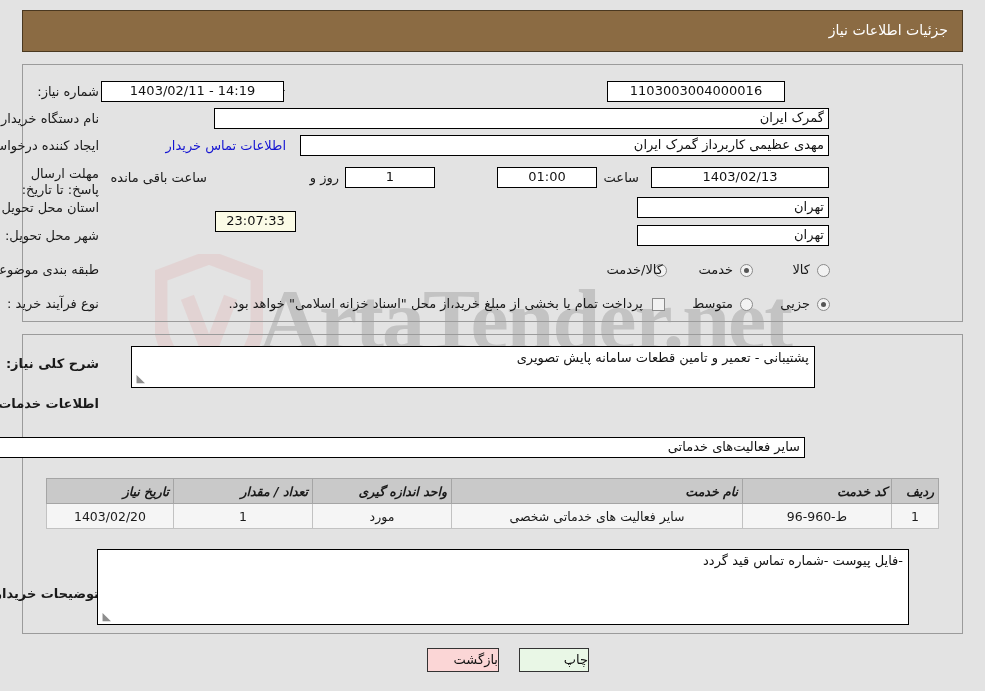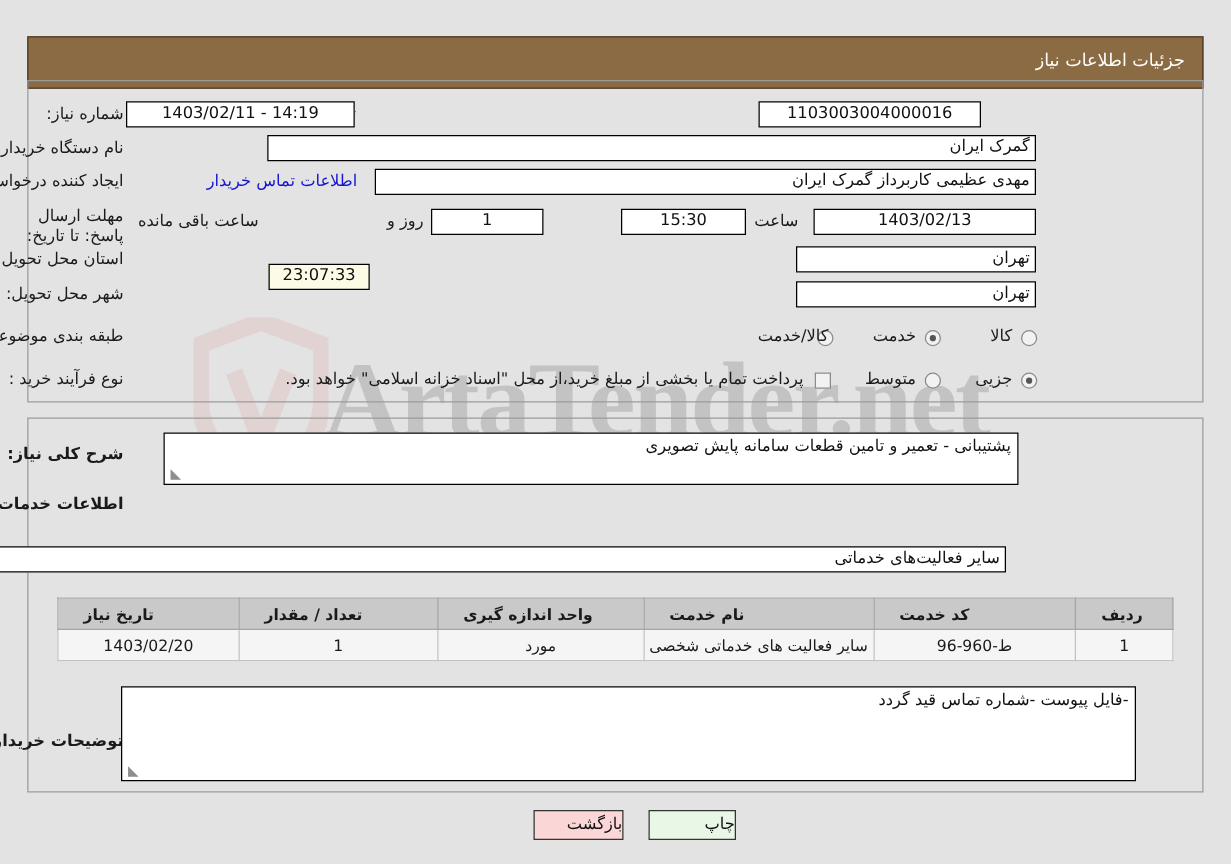--- a/index.html
+++ b/index.html
@@ -56,21 +56,20 @@
   .header-bar {
     position: absolute;
     left: 22px;
     top: 10px;
     width: 941px;
     height: 42px;
     background: #8b6b43;
     border: 1px solid #4a3820;
     box-sizing: border-box;
     z-index: 3;
-    margin-top: 19px;
   }
   .header-title {
     position: absolute;
     right: 14px;
     top: 11px;
     color: #ffffff;
     font-size: 14px;
     white-space: nowrap;
   }
 
@@ -186,23 +185,24 @@
     z-index: 4;
     background: #ffffff;
     font-size: 12.5px;
   }
   .tbl th {
     background: #c9c9c9;
     border: 1px solid #a5a5a5;
     color: #1a1a1a;
     font-weight: bold;
     height: 24px;
-    padding: 0 20px;
-    text-align: left;
-    white-space: nowrap;
+    padding: 0 4px;
+    text-align: right;
+    white-space: nowrap;
+    font-style: italic;
   }
   .tbl td {
     background: #f5f5f5;
     border: 1px solid #c2c2c2;
     height: 24px;
     padding: 0 4px;
     text-align: center;
     color: #1a1a1a;
     white-space: nowrap;
   }
@@ -254,21 +254,21 @@
   <div class="lbl" style="right:886px; top:111px;">نام دستگاه خریدار:</div>
   <div class="box" style="right:156px; top:108px; width:615px; height:21px;">گمرک ایران</div>
 
   <div class="lbl" style="right:886px; top:138px;">ایجاد کننده درخواست:</div>
   <div class="box" style="right:156px; top:135px; width:529px; height:21px;">مهدی عظیمی کاربرداز گمرک ایران</div>
   <div class="link" style="right:699px; top:138px;">اطلاعات تماس خریدار</div>
 
   <div class="lbl" style="right:886px; top:166px; width:88px; line-height:16px; white-space:normal;">مهلت ارسال پاسخ: تا تاریخ:</div>
   <div class="box center" style="right:156px; top:167px; width:178px; height:21px;">1403/02/13</div>
   <div class="lbl" style="right:346px; top:170px;">ساعت</div>
-  <div class="box center" style="right:388px; top:167px; width:100px; height:21px;">15:30</div>
+  <div class="box center" style="right:388px; top:167px; width:100px; height:21px;">01:00</div>
   <div class="box center" style="right:550px; top:167px; width:90px; height:21px;">1</div>
   <div class="lbl" style="right:646px; top:170px;">روز و</div>
   <div class="box center cream" style="right:689px; top:167px; width:81px; height:21px;">23:07:33</div>
   <div class="lbl" style="right:778px; top:170px;">ساعت باقی مانده</div>
 
   <div class="lbl" style="right:886px; top:200px;">استان محل تحویل:</div>
   <div class="box" style="right:156px; top:197px; width:192px; height:21px;">تهران</div>
 
   <div class="lbl" style="right:886px; top:228px;">شهر محل تحویل:</div>
   <div class="box" style="right:156px; top:225px; width:192px; height:21px;">تهران</div>

